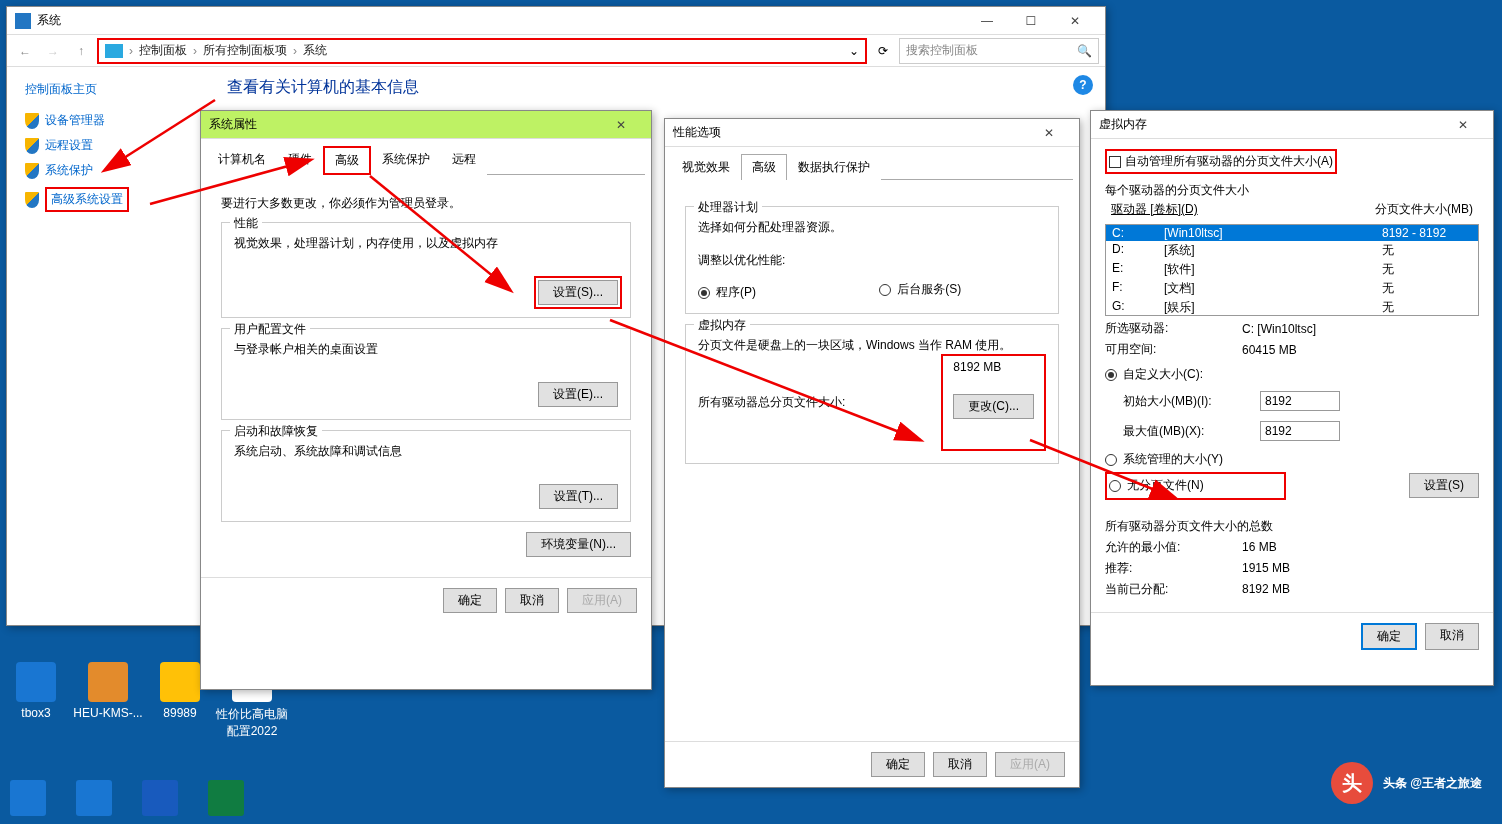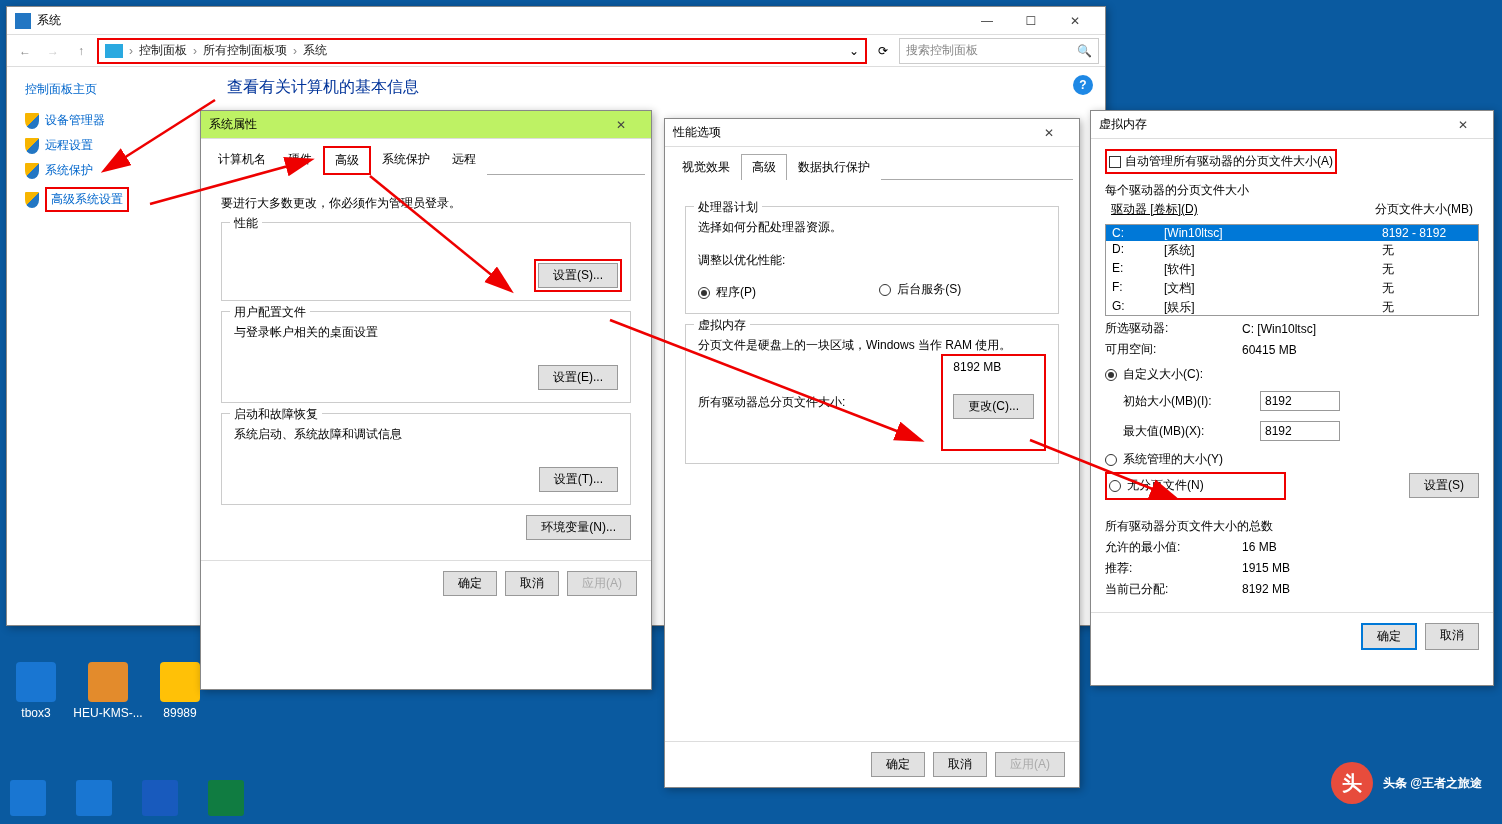--- a/index.html
+++ b/index.html
@@ -90,20 +90,21 @@
 <body>
 
 <div class="desktop-icons">
   <div class="icon-row">
     <div class="desktop-icon"><div class="ico orange"></div><span>(2)</span></div>
   </div>
   <div class="icon-row" style="margin-top:30px">
     <div class="desktop-icon"><div class="ico blue"></div><span>tbox3</span></div>
     <div class="desktop-icon"><div class="ico orange"></div><span>HEU-KMS-...</span></div>
     <div class="desktop-icon"><div class="ico"></div><span>89989</span></div>
+    <div class="desktop-icon"><div class="ico" style="background:#fff"></div><span>性价比高电脑配置2022</span></div>
   </div>
 </div>
 <div class="taskbar-ico">
   <div class="tb-item"></div>
   <div class="tb-item"></div>
   <div class="tb-item" style="background:#185abd"></div>
   <div class="tb-item" style="background:#107c41"></div>
 </div>
 
 <div class="win system-win">
@@ -176,20 +177,21 @@
     <div class="tab">计算机名</div>
     <div class="tab">硬件</div>
     <div class="tab active red-tab">高级</div>
     <div class="tab">系统保护</div>
     <div class="tab">远程</div>
   </div>
   <div class="content">
     <div style="margin:4px 6px 2px">要进行大多数更改，你必须作为管理员登录。</div>
     <div class="grpbox">
       <span class="legend">性能</span>
+      <div>视觉效果，处理器计划，内存使用，以及虚拟内存</div>
       <div style="text-align:right;margin-top:28px"><span class="btn red-btn">设置(S)...</span></div>
     </div>
     <div class="grpbox">
       <span class="legend">用户配置文件</span>
       <div>与登录帐户相关的桌面设置</div>
       <div style="text-align:right;margin-top:24px"><span class="btn">设置(E)...</span></div>
     </div>
     <div class="grpbox">
       <span class="legend">启动和故障恢复</span>
       <div>系统启动、系统故障和调试信息</div>

